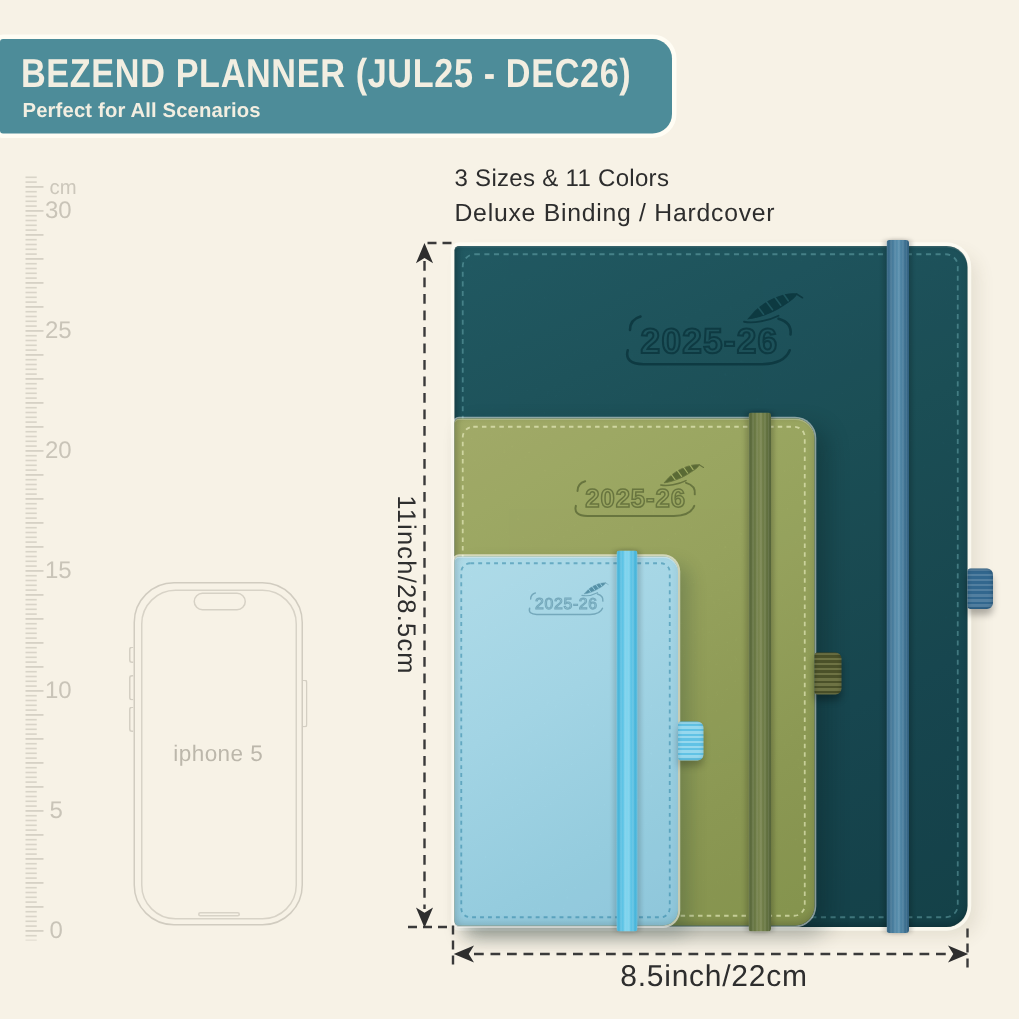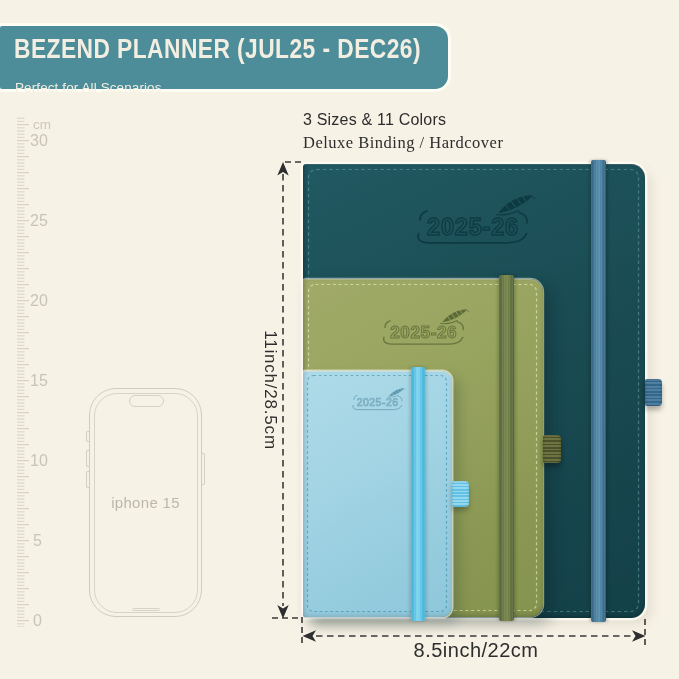--- a/index.html
+++ b/index.html
@@ -7,25 +7,25 @@
        background:#f7f2e6;font-family:"Liberation Sans",sans-serif;}
   .abs{position:absolute;}
 </style>
 </head>
 <body>
 
 <div class="abs" style="left:0px;top:26px;width:448px;height:63px;background:#4d8c99;border-radius:2px 13px 13px 2px;box-shadow:0 0 0 3px rgba(255,253,244,.95);"></div>
 
 <div class="abs" style="left:14px;top:34px;width:560px;font-size:27px;font-weight:bold;color:#f2eee1;letter-spacing:.5px;transform:scaleX(.845);transform-origin:left;">BEZEND PLANNER (JUL25 - DEC26)</div>
 
-<div class="abs" style="left:15px;top:80px;font-size:13.5px;font-weight:normal;color:#f2eee1;letter-spacing:.1px;">Perfect for All Scenarios</div>
+<div class="abs" style="left:15px;top:66px;font-size:13.5px;font-weight:bold;color:#f2eee1;letter-spacing:.1px;">Perfect for All Scenarios</div>
 
 <div class="abs" style="left:303px;top:111px;font-size:16px;color:#2d2d2d;letter-spacing:.2px;text-align:right;">3 Sizes &amp; 11 Colors</div>
 
-<div class="abs" style="left:303px;top:133px;font-size:16.5px;color:#2d2d2d;letter-spacing:.5px;font-family:Liberation Serif, serif;">Deluxe Binding / Hardcover</div>
+<div class="abs" style="left:303px;top:133px;font-size:16.5px;color:#2d2d2d;letter-spacing:.5px;">Deluxe Binding / Hardcover</div>
 
 <svg class="abs" style="left:0;top:0;" width="70" height="679" xmlns="http://www.w3.org/2000/svg">
   <defs>
     <pattern id="ticks" x="0" y="140" width="40" height="16" patternUnits="userSpaceOnUse">
       <line x1="17" y1="0.6" x2="29" y2="0.6" stroke="#d6d1c5" stroke-width="1.2"></line>
       <line x1="17" y1="3.8" x2="24.5" y2="3.8" stroke="#d9d4c8" stroke-width="1.1"></line>
       <line x1="17" y1="7" x2="24.5" y2="7" stroke="#d9d4c8" stroke-width="1.1"></line>
       <line x1="17" y1="10.2" x2="24.5" y2="10.2" stroke="#d9d4c8" stroke-width="1.1"></line>
       <line x1="17" y1="13.4" x2="24.5" y2="13.4" stroke="#d9d4c8" stroke-width="1.1"></line>
     </pattern>
@@ -48,21 +48,21 @@
 <div class="abs" style="left:129px;top:395px;width:35px;height:12px;border:1.2px solid #d6d1c5;border-radius:7px;box-sizing:border-box;"></div>
 
 <div class="abs" style="left:86px;top:431px;width:3px;height:11px;border:1.2px solid #d4cfc3;border-right:none;border-radius:2px 0 0 2px;box-sizing:border-box;"></div>
 
 <div class="abs" style="left:86px;top:450px;width:3px;height:17px;border:1.2px solid #d4cfc3;border-right:none;border-radius:2px 0 0 2px;box-sizing:border-box;"></div>
 
 <div class="abs" style="left:86px;top:471px;width:3px;height:17px;border:1.2px solid #d4cfc3;border-right:none;border-radius:2px 0 0 2px;box-sizing:border-box;"></div>
 
 <div class="abs" style="left:201.5px;top:453px;width:3px;height:32px;border:1.2px solid #d4cfc3;border-left:none;border-radius:0 2px 2px 0;box-sizing:border-box;"></div>
 
-<div class="abs" style="left:89px;top:494px;width:113px;text-align:center;font-size:15px;color:#bcb7ab;letter-spacing:.3px;">iphone 15</div>
+<div class="abs" style="left:89px;top:494px;width:113px;text-align:center;font-size:15px;color:#bcb7ab;letter-spacing:.3px;">iphone 5</div>
 
 <div class="abs" style="left:132px;top:608px;width:28px;height:3px;border:1px solid #d8d3c7;border-radius:2px;box-sizing:border-box;"></div>
 
 <svg width="0" height="0" style="position:absolute">
   <defs>
     <filter id="leather" x="0" y="0" width="100%" height="100%">
       <feTurbulence type="fractalNoise" baseFrequency="0.55" numOctaves="2" seed="7" result="n"></feTurbulence>
       <feColorMatrix in="n" type="matrix" values="0 0 0 0 0  0 0 0 0 0  0 0 0 0 0  0.9 0.9 0.9 0 0"></feColorMatrix>
     </filter>
   </defs>

